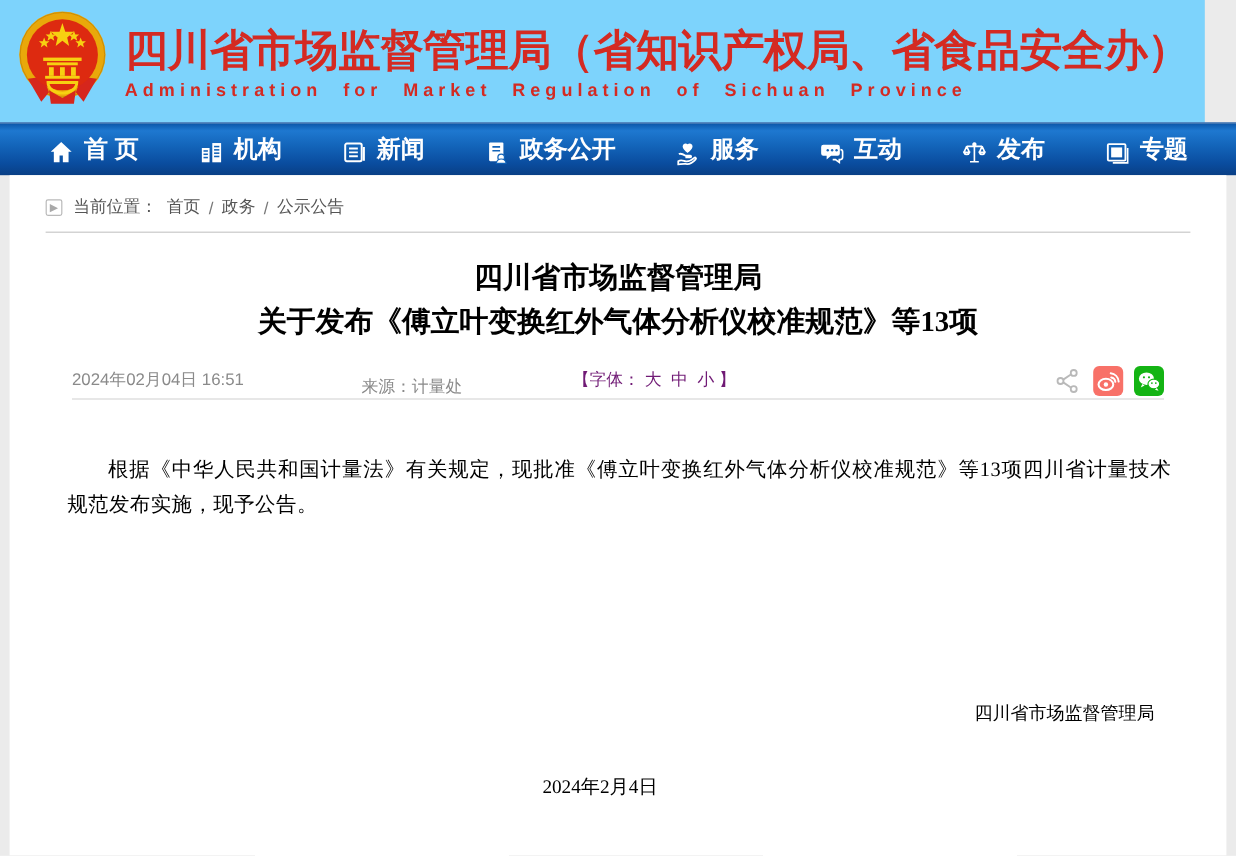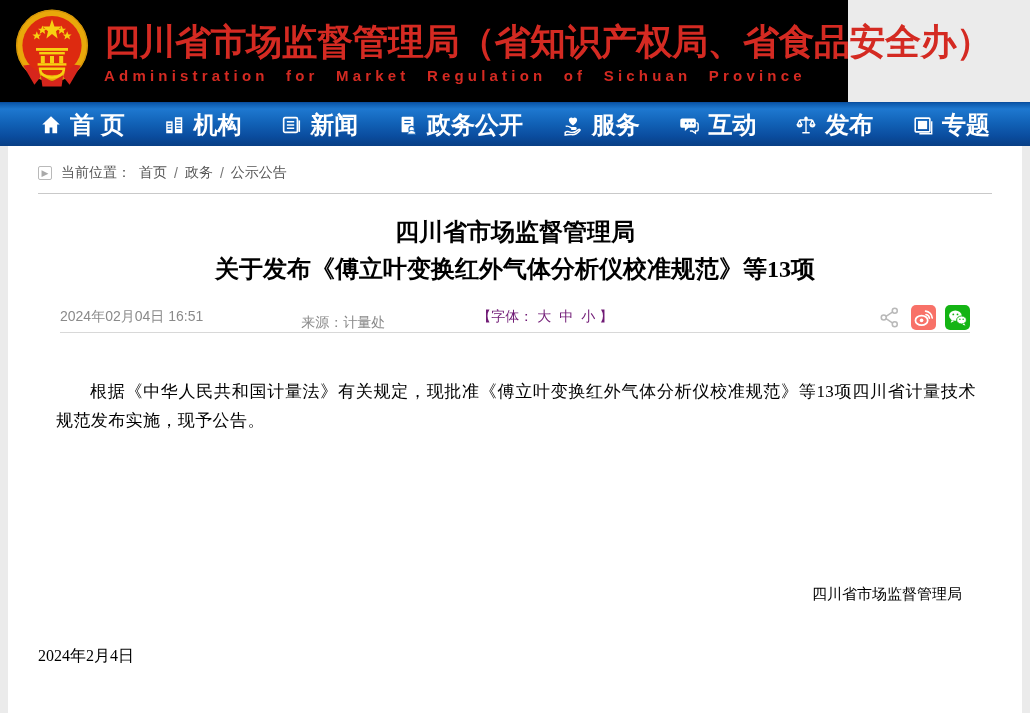--- a/index.html
+++ b/index.html
@@ -1,34 +1,34 @@
 <!DOCTYPE html>
 <html><head>
 <meta charset="utf-8">
 <style>
   * { margin:0; padding:0; box-sizing:border-box; }
   html,body { width:1030px; height:713px; overflow:hidden; background:#ebebeb;
               font-family:"Liberation Sans", sans-serif; }
 
   
-  .site-header { width:848px; height:102px; background:#000000; display:flex;
+  .site-header { width:1004px; height:102px; background:#7dd3fc; display:flex;
                  align-items:center; padding-left:12px; }
   .emblem { width:80px; height:88px; flex:0 0 auto; margin-top:2px; }
   .titles { margin-left:12px; padding-top:2px; }
   .site-title { color:#d42a22; font-weight:bold; font-size:36px; letter-spacing:-0.5px;
                 line-height:44px; white-space:nowrap; }
   .site-subtitle { color:#d42a22; font-weight:bold; font-size:15px; letter-spacing:4.2px;
                    word-spacing:9px; margin-top:3px; white-space:nowrap; }
 
   
   .main-nav { width:1030px; height:44px; display:flex; align-items:center;
               justify-content:space-between; padding:0 40px;
               background:linear-gradient(180deg,#0b57aa 0%,#1e78d0 14%,#1263b8 45%,#0a4c9e 78%,#093f85 100%);
               border-top:1px solid #0a4fa0; }
-  .nav-item { display:flex; align-items:center; gap:8px; color:#ffffff; font-size:24px;
+  .nav-item { display:flex; align-items:flex-end; gap:8px; color:#ffffff; font-size:20px;
               font-weight:bold; text-decoration:none; cursor:pointer; white-space:nowrap; }
   .nicon { width:22px; height:22px; display:inline-flex; }
   .nicon svg { width:22px; height:22px; }
 
   
   .content { width:1014px; height:567px; margin:0 8px; background:#ffffff;
              padding:0 30px; overflow:hidden; }
 
   .breadcrumb-bar { padding-top:18px; padding-bottom:11px; border-bottom:1px solid #c9c9c9;
                     display:flex; align-items:center; font-size:14px; color:#555; }
@@ -57,21 +57,21 @@
   .share-plain { background:transparent; }
   .share-weibo { background:#f87168; }
   .share-wechat { background:#14b414; }
 
   .body-text { margin:44px 16px 0 18px; font-family:"Liberation Serif", serif;
                font-size:17px; line-height:29px; color:#000; text-indent:2em;
                letter-spacing:0.4px; text-align:justify; }
 
   .signature { margin-top:150px; padding-right:30px; text-align:right;
                font-family:"Liberation Serif", serif; font-size:15px; color:#000; }
-  .signature-date { margin-top:42px; padding-right:30px; text-align:left;
+  .signature-date { margin-top:42px; padding-right:30px; text-align:center;
                     font-family:"Liberation Serif", serif; font-size:16px; color:#000; }
 </style>
 </head>
 <body>
 
 <header class="site-header">
   <div class="emblem">
     <svg viewBox="0 0 100 110">
       <circle cx="50" cy="47" r="45" fill="#e9a80a"></circle>
       <circle cx="50" cy="47" r="44" fill="none" stroke="#c88a06" stroke-width="1"></circle>

